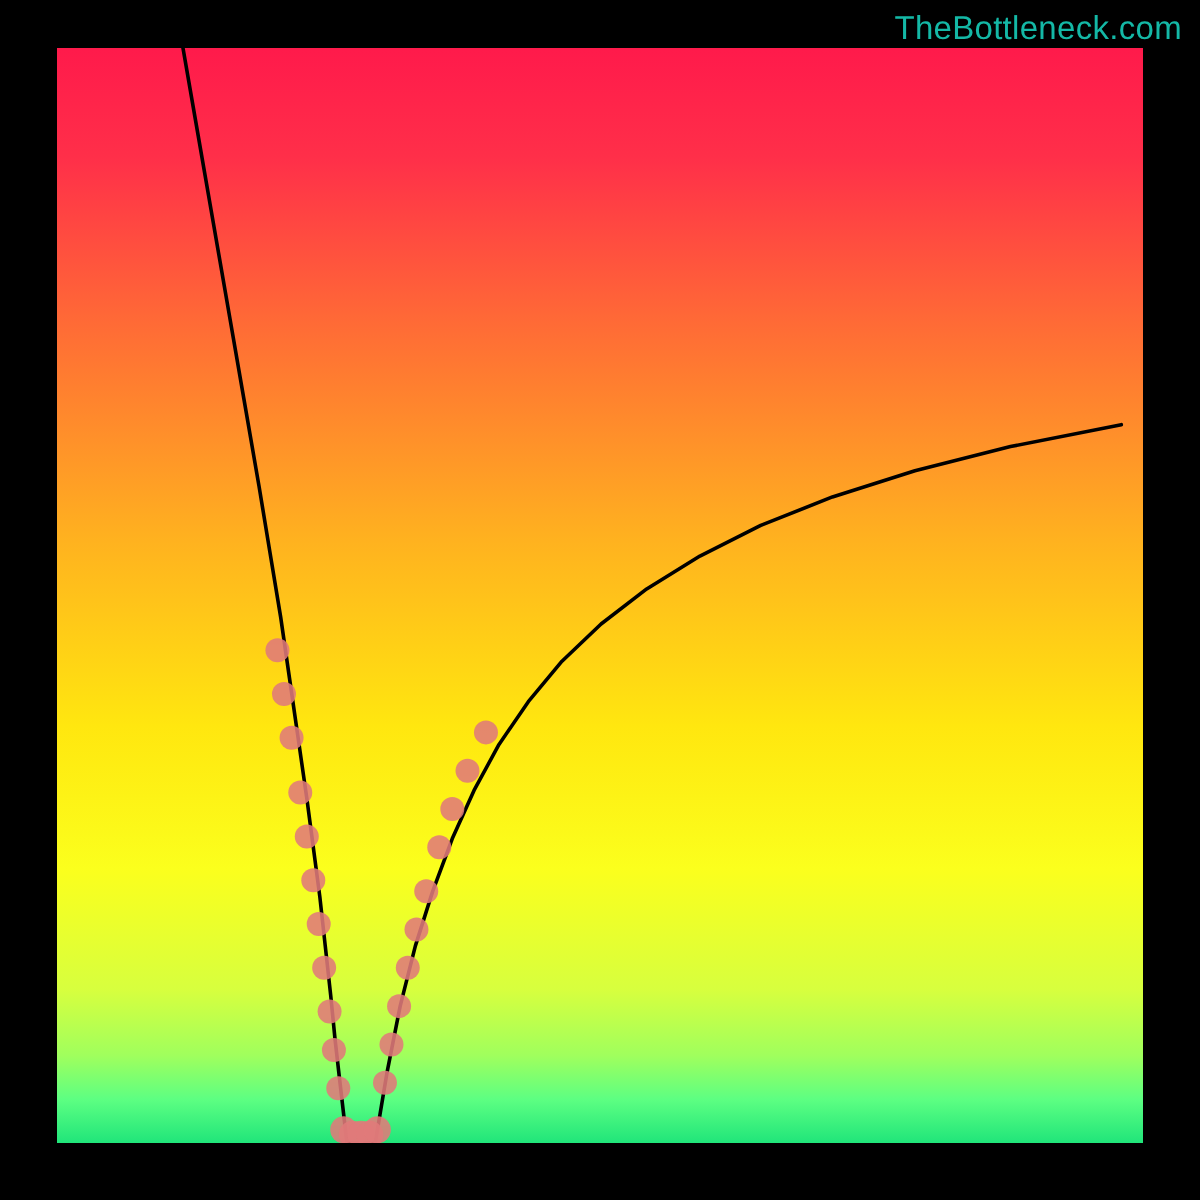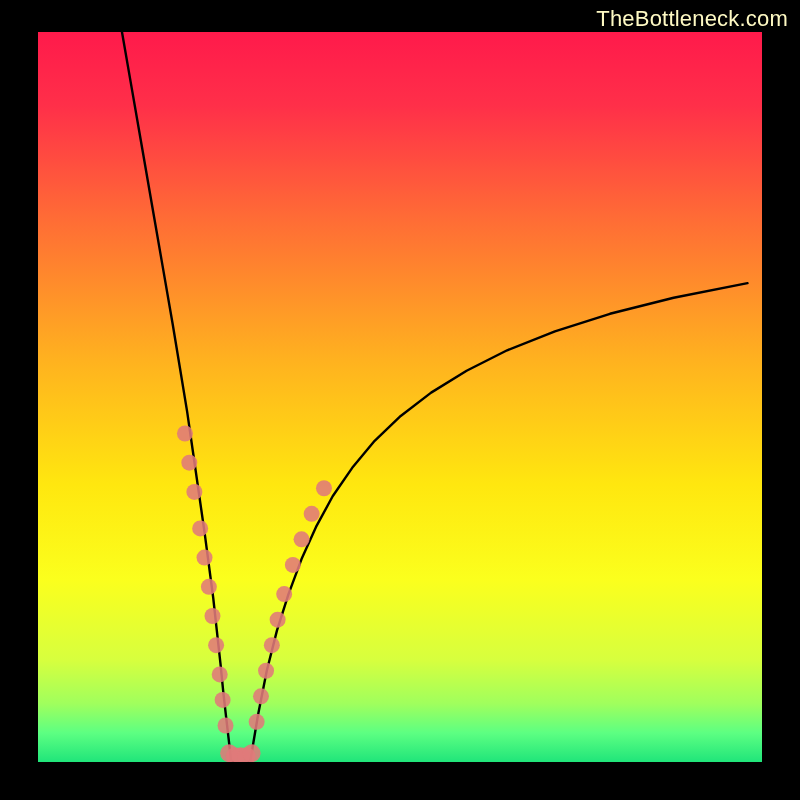--- a/index.html
+++ b/index.html
@@ -29,21 +29,21 @@
   .gradient {
     position: absolute;
     left: 0; top: 0;
     width: 100%;
     height: 100%;
   }
   .watermark {
     position: absolute;
     top: 6px;
     right: 12px;
-    color: #fef9c3;
+    color: #14b8a6;
     font-size: 22px;
     font-weight: 500;
     letter-spacing: 0.2px;
   }
   svg.curves {
     position: absolute;
     left: 0; top: 0;
     width: 100%;
     height: 100%;
     overflow: visible;

